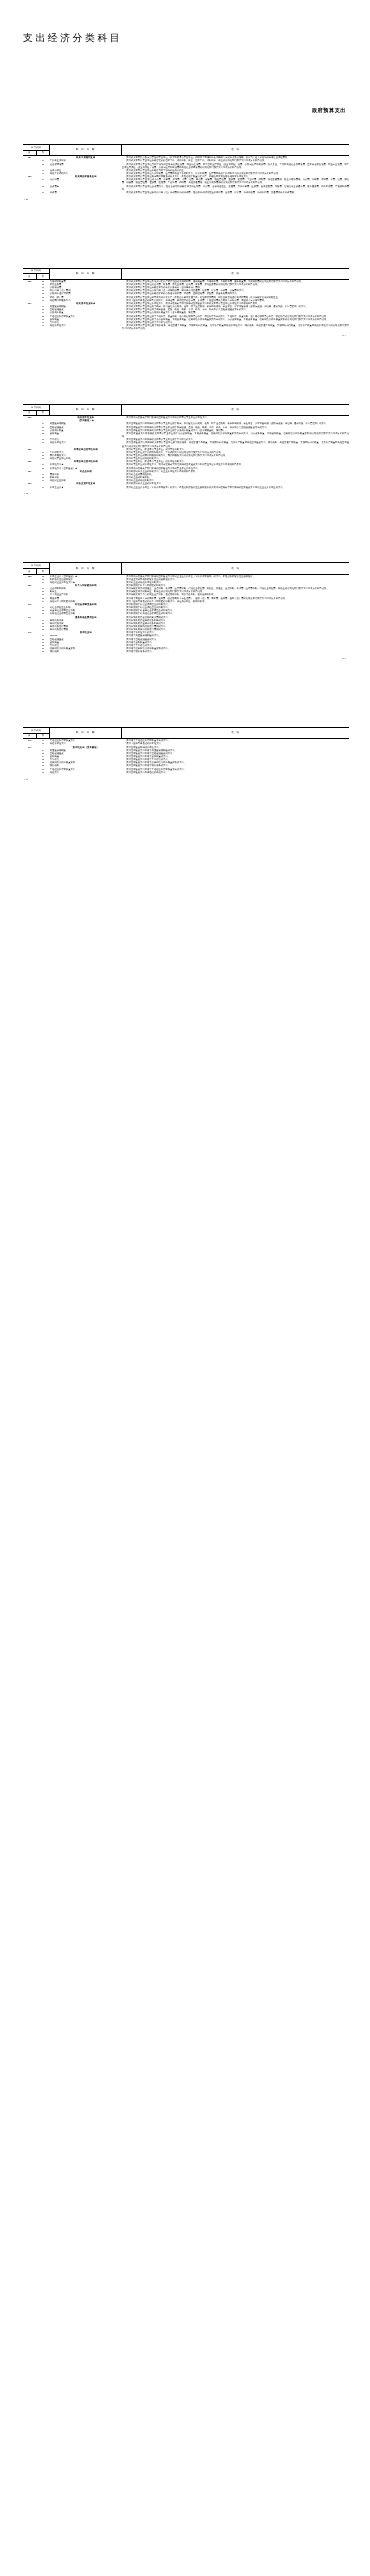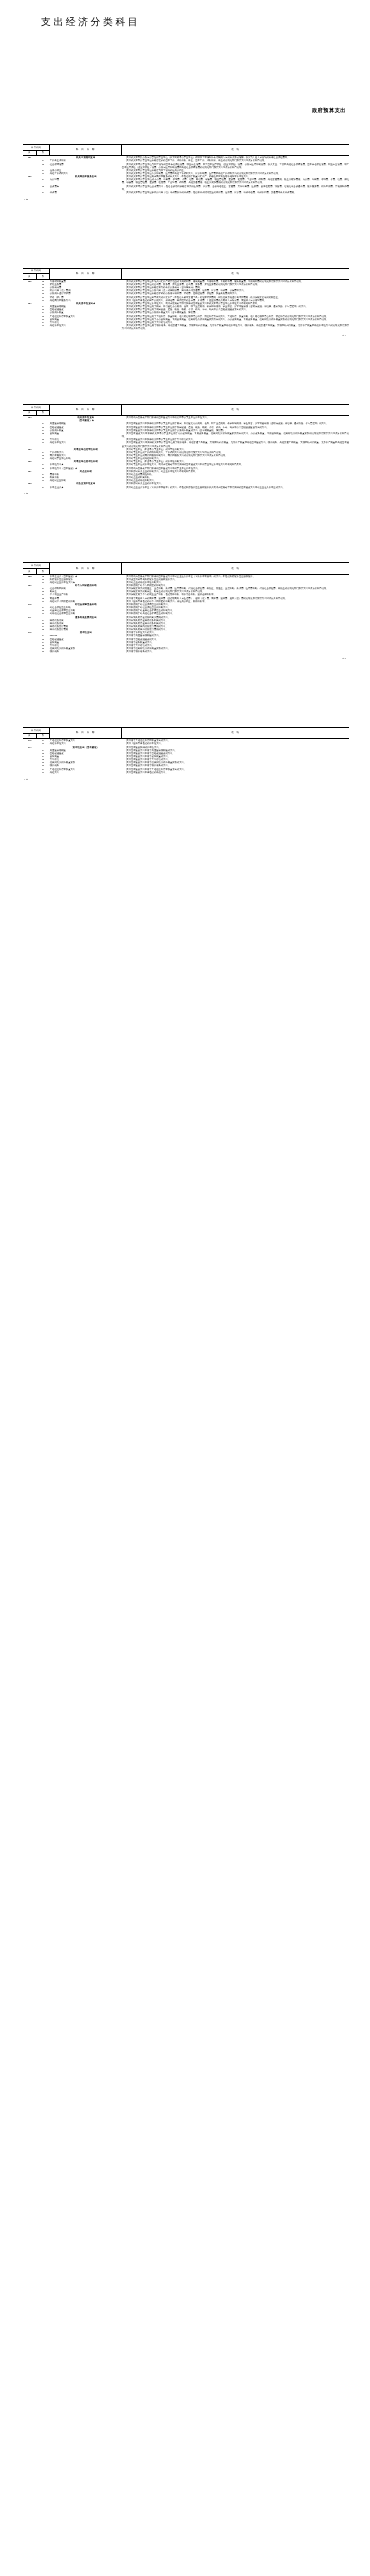--- a/index.html
+++ b/index.html
@@ -12,26 +12,25 @@
 
   
   .cover{
     height:117px;
     position:relative;
     width:371px;
   }
   .cover-title{
     position:absolute;
     left:23px;
-    top:16px;
+    top:32px;
     font-size:9.8px;
     letter-spacing:2.6px;
     font-weight:400;
     white-space:nowrap;
-    margin-left:18px;
   }
   .cover-sub{
     position:absolute;
     right:25px;
     top:107px;
     font-size:5.2px;
     letter-spacing:0.5px;
     white-space:nowrap;
     font-weight:600;
   }

